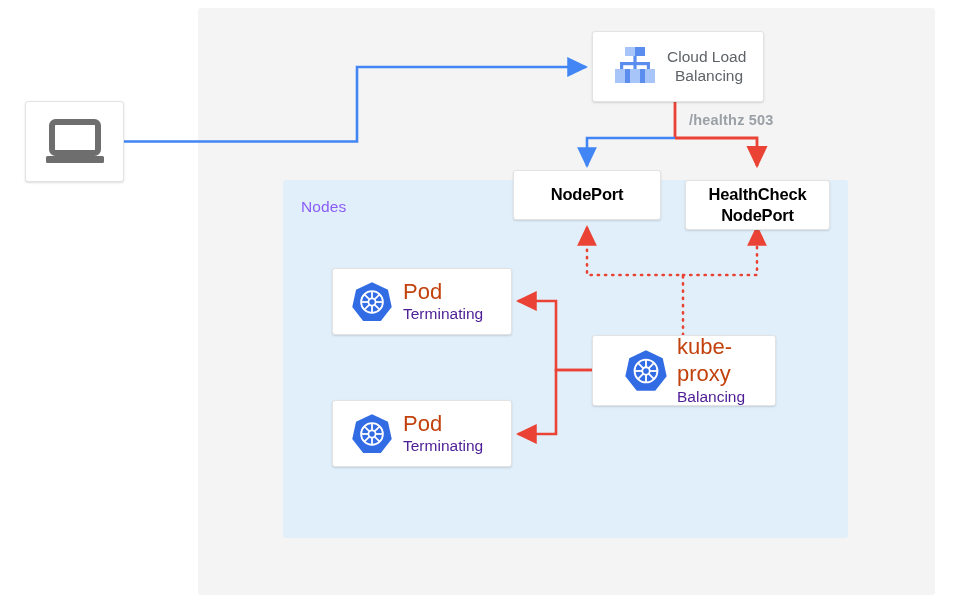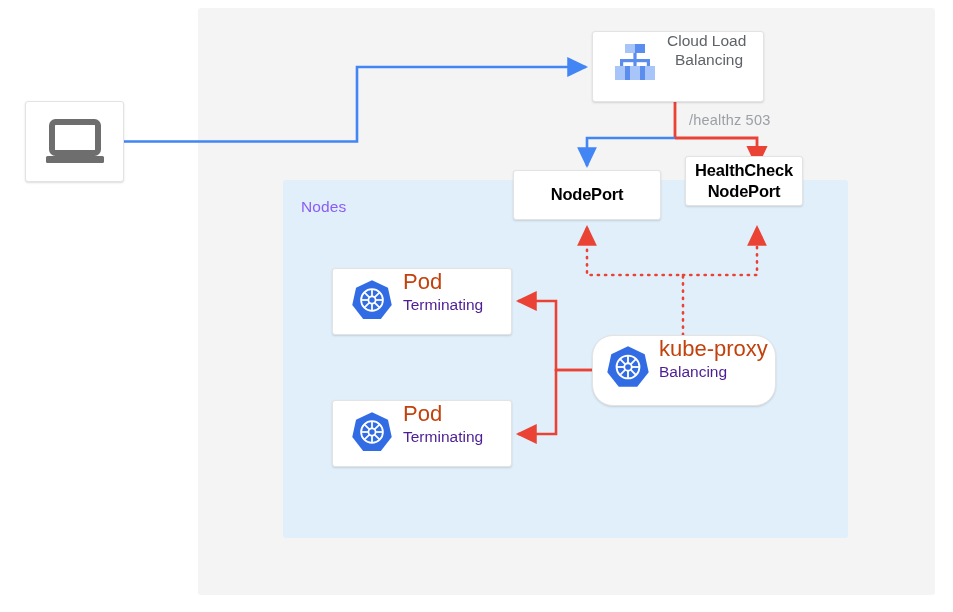--- a/index.html
+++ b/index.html
@@ -48,21 +48,21 @@
     background: #ffffff;
     border: 1px solid #e3e3e3;
     border-radius: 3px;
     box-shadow: 0 1px 2px rgba(60,64,67,.18);
     box-sizing: border-box;
   }
   .card-row {
     width: 100%;
     height: 100%;
     display: flex;
-    align-items: flex-start;
+    align-items: center;
     box-sizing: border-box;
   }
   .card-text {
     display: flex;
     flex-direction: column;
     justify-content: center;
     line-height: 1.22;
   }
   .t-main {
     font-size: 22px;
@@ -86,24 +86,24 @@
     font-weight: bold;
     color: #000000;
     line-height: 1.3;
     letter-spacing: -.2px;
   }
   
   #client-box       { left: 25px;  top: 101px; width: 99px;  height: 81px; }
   #lb-box           { left: 592px; top: 31px;  width: 172px; height: 71px;
                       padding: 0 0 0 10px; }
   #nodeport-box     { left: 513px; top: 170px; width: 148px; height: 50px; }
-  #hcnodeport-box   { left: 685px; top: 156px; width: 118px; height: 50px; }
+  #hcnodeport-box   { left: 685px; top: 180px; width: 145px; height: 50px; }
   #pod1-box         { left: 332px; top: 268px; width: 180px; height: 67px; padding-left: 8px; }
   #pod2-box         { left: 332px; top: 400px; width: 180px; height: 67px; padding-left: 8px; }
-  #kubeproxy-box    { left: 592px; top: 335px; width: 184px; height: 71px; padding-left: 4px; border-radius: 21px; }
+  #kubeproxy-box    { left: 592px; top: 335px; width: 184px; height: 71px; padding-left: 22px; }
 
   .ico-wrap {
     flex: 0 0 auto;
     display: flex;
     align-items: center;
     justify-content: center;
   }
   .ico-lb   { width: 64px; height: 64px; }
   .ico-k8s  { width: 62px; height: 62px; }
 
@@ -111,21 +111,21 @@
   #wires {
     position: absolute;
     left: 0; top: 0;
     width: 953px; height: 612px;
     pointer-events: none;
   }
   .healthz-label {
     position: absolute;
     left: 689px; top: 112px;
     font-size: 14.5px;
-    font-weight: normal;
+    font-weight: bold;
     color: #9aa0a6;
     letter-spacing: .2px;
   }
 </style>
 </head>
 <body>
 
 <div id="stage">
 
   <div class="region-outer"></div>

